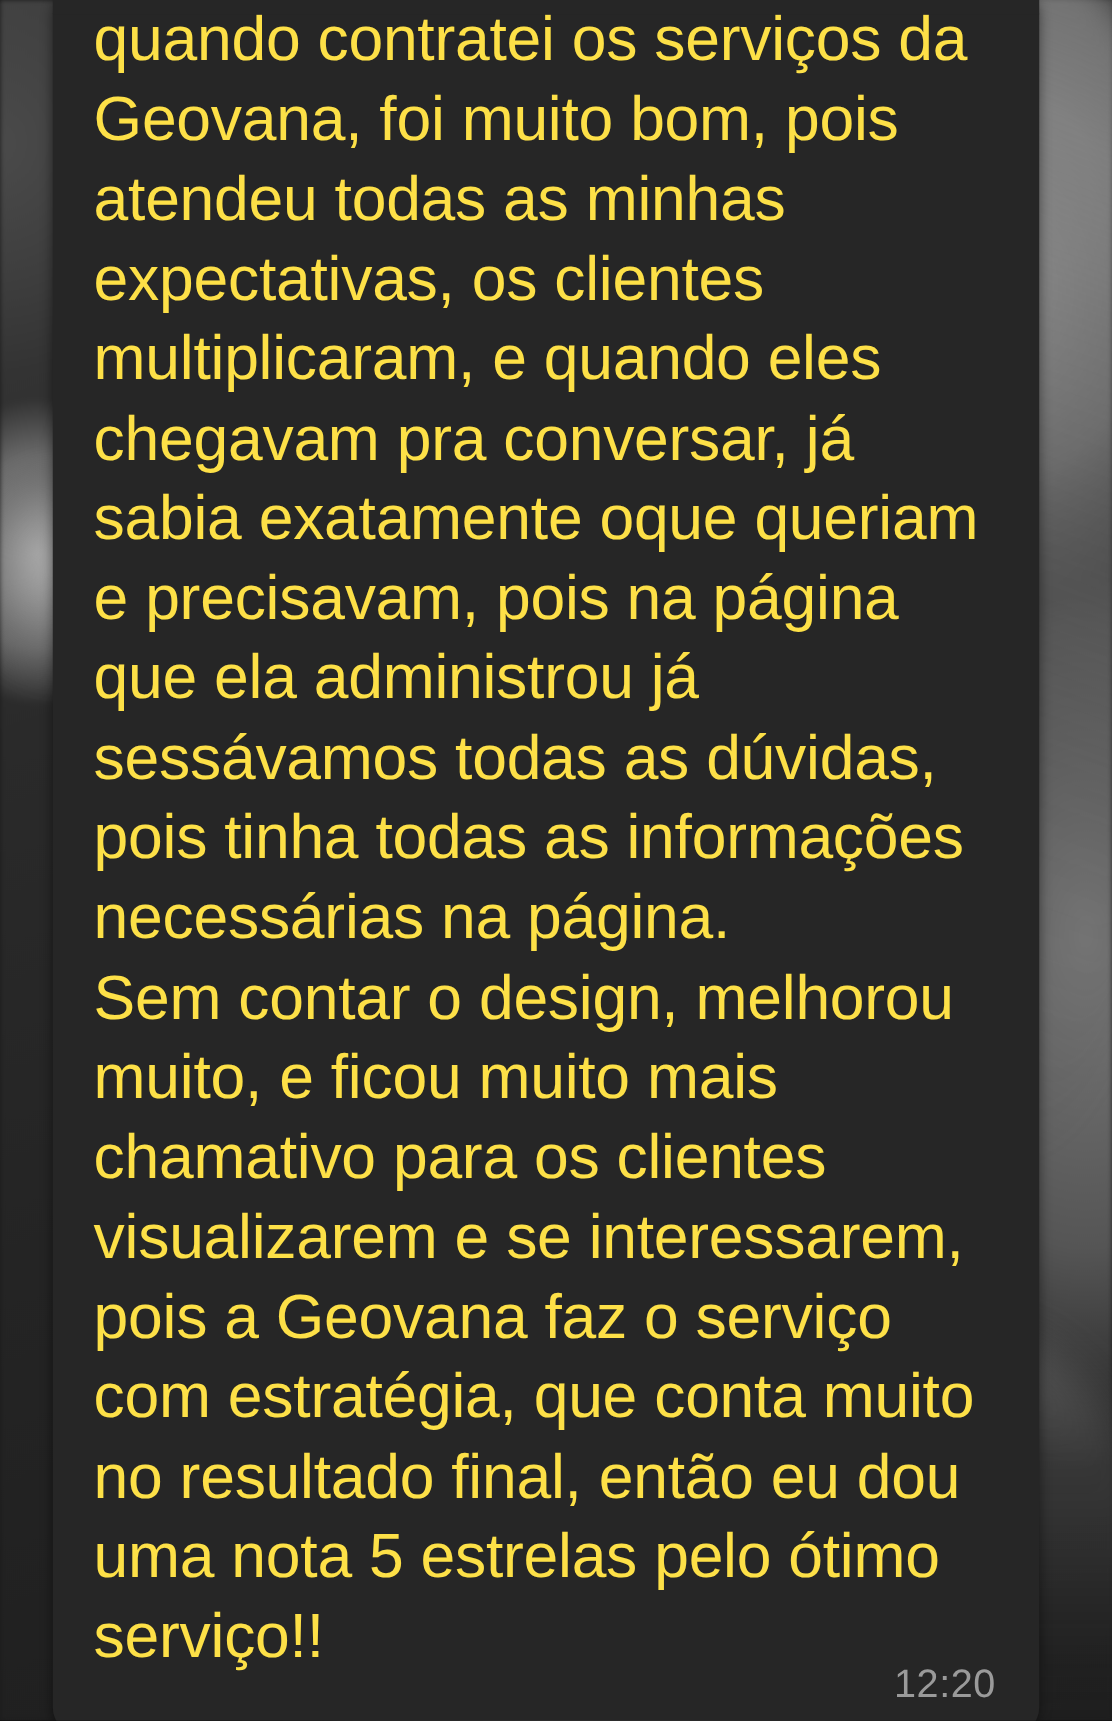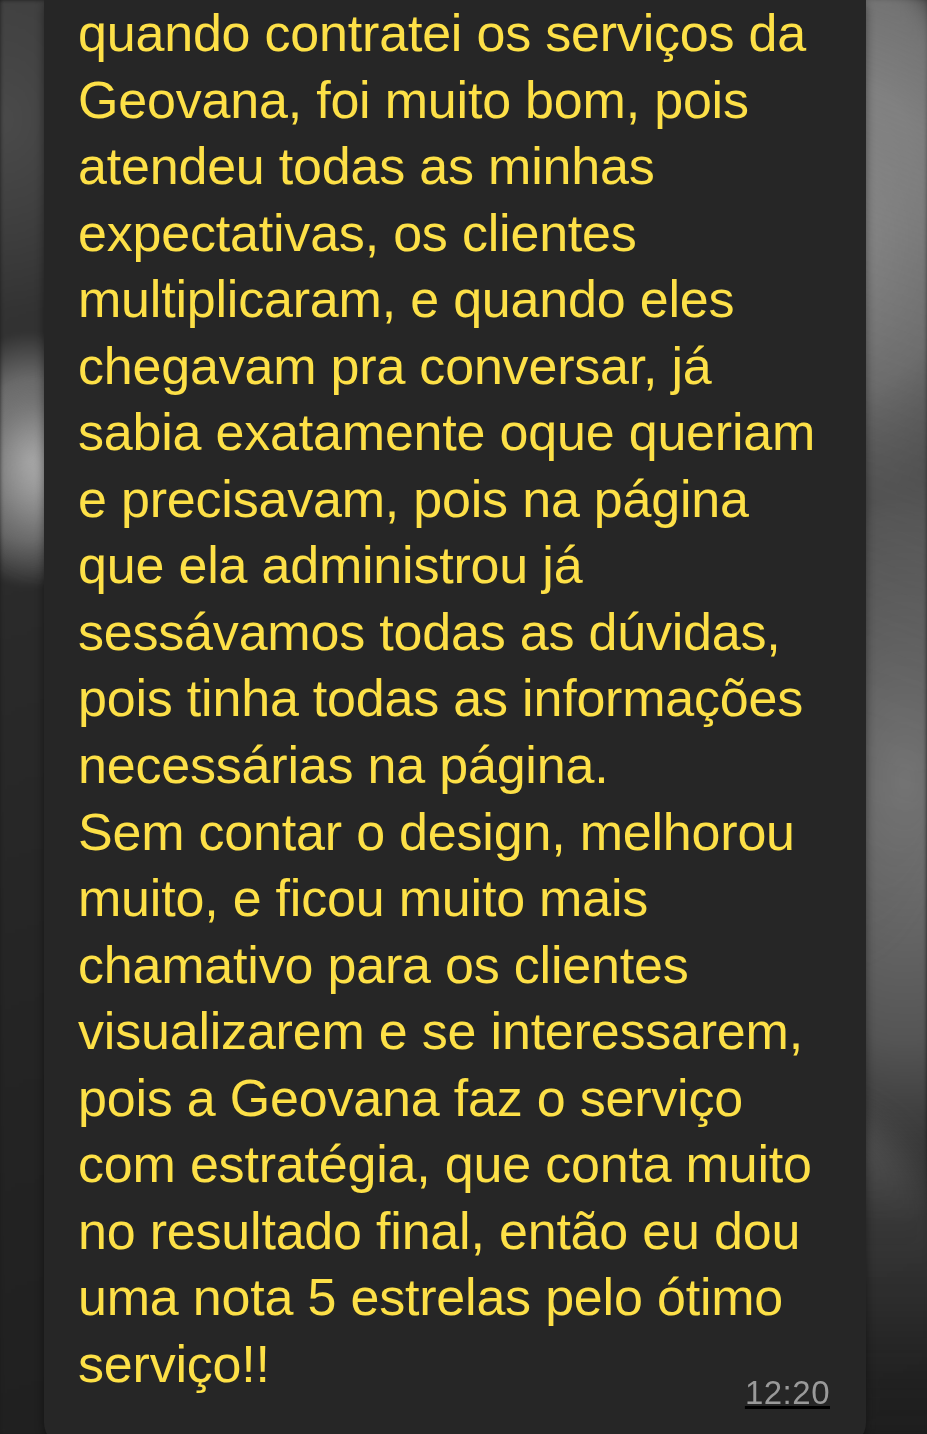--- a/index.html
+++ b/index.html
@@ -94,25 +94,24 @@
     line-height: 1.28;
     letter-spacing: -0.2px;
     white-space: pre-wrap;
     word-wrap: break-word;
     font-weight: 400;
     margin: 0;
   }
   .meta-row {
     position: absolute;
     right: 36px;
-    bottom: 36px;
+    bottom: 26px;
     display: flex;
     align-items: flex-end;
     gap: 10px;
-    text-decoration: underline;
   }
   .timestamp {
     color: #9a9a9a;
     font-size: 33px;
     line-height: 1;
     letter-spacing: 0.5px;
   }
   .top-fade {
     position: absolute;
     left: 44px;

